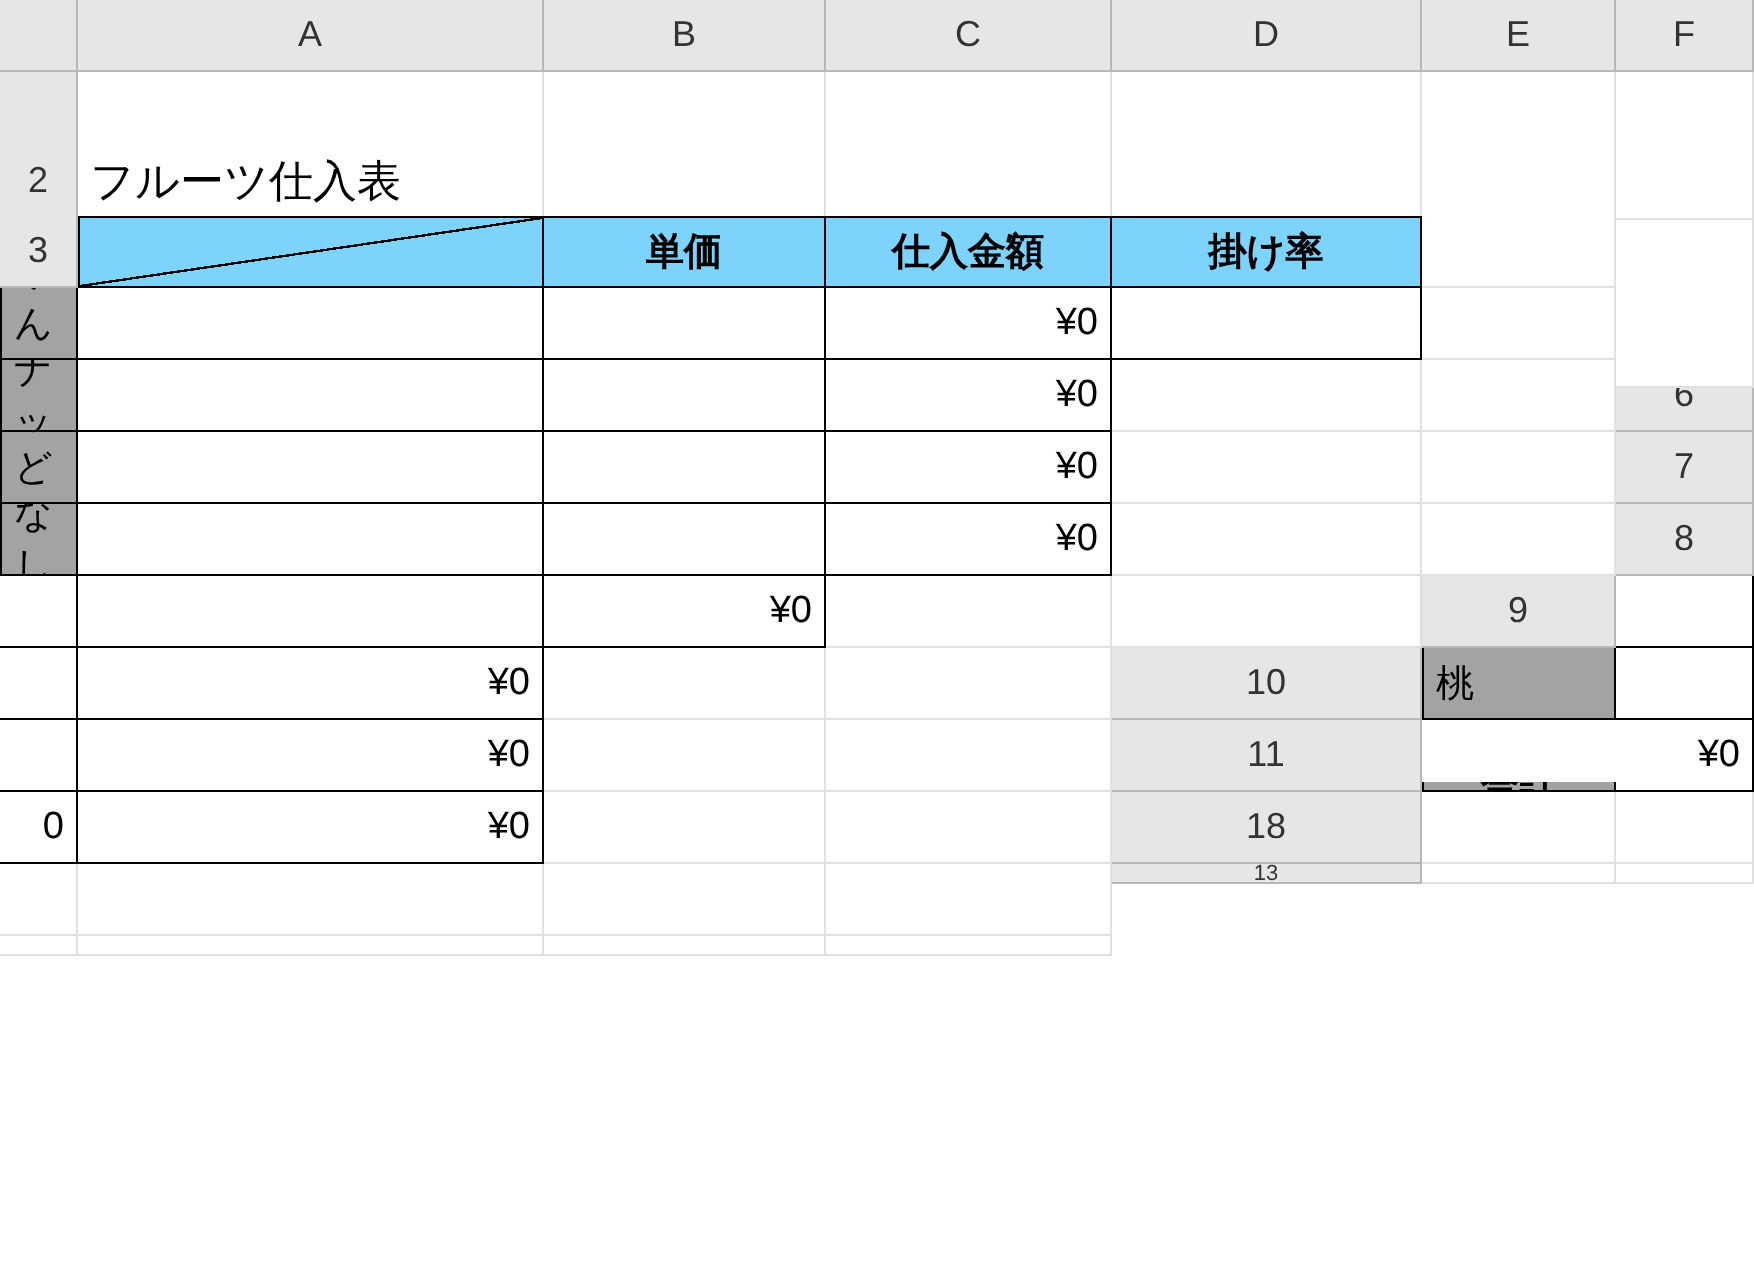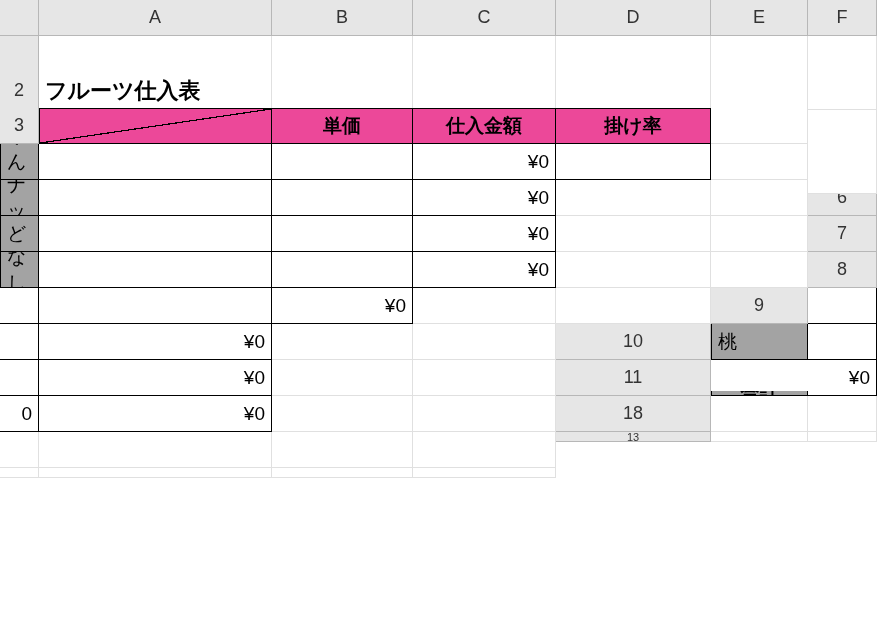--- a/index.html
+++ b/index.html
@@ -37,26 +37,26 @@
       border-bottom: 1px solid #e0e0e0;
       display: flex;
       align-items: center;
       padding: 0 6px;
       font-size: 19px;
       background: #fff;
       position: relative;
       overflow: hidden;
     }
     .title {
-      font-weight: bold;
+      font-weight: normal;
       font-size: 22px;
     }
     .green { background: #a3a3a3; }
     .th-green {
-      background: #ec4899;
+      background: #7dd3fc;
       justify-content: center;
       font-weight: bold;
       font-size: 19px;
     }
     .bt { border-top: 1px solid #000; }
     .bb { border-bottom: 1px solid #000; }
     .bl { border-left: 1px solid #000; }
     .br { border-right: 1px solid #000; }
     .right { justify-content: flex-end; }
     .center { justify-content: center; font-weight: bold; margin-top: 31px; }

